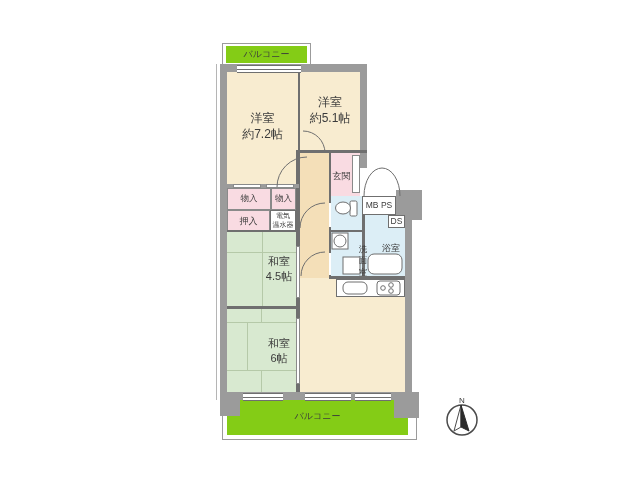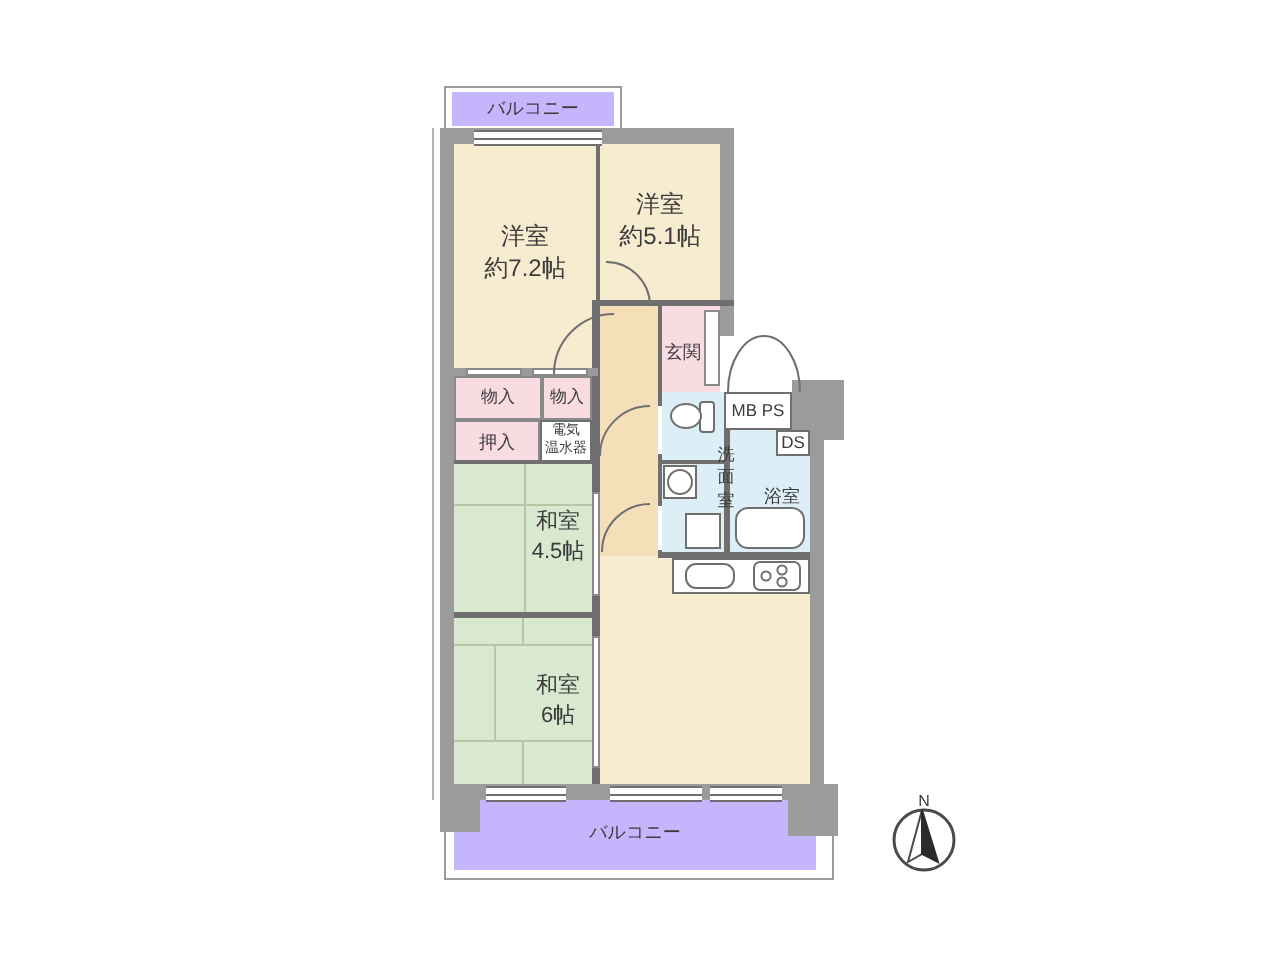--- a/index.html
+++ b/index.html
@@ -7,21 +7,21 @@
     position:relative;width:640px;height:480px;background:#ffffff;overflow:hidden;
     font-family:"Liberation Sans","DejaVu Sans",sans-serif;color:#3b3b3b;
   }
   .abs{position:absolute;box-sizing:border-box;}
   
   .cream{background:#f8ecd0;}
   .tan{background:#f4dfb8;}
   .green{background:#d8e9d0;}
   .pink{background:#f9dbe2;}
   .blue{background:#dceef6;}
-  .lav{background:#c4b5fd;}
+  .lav{background:#84cc16;}
   .whitebox{background:#ffffff;border:1px solid #6f6f6f;}
   
   .wall{background:#9b9b9b;}
   .thin{background:#6f6f6f;}
   .lite{background:#b5b5b5;}
   .fusuma{background:#ffffff;border:1px solid #8a8a8a;}
   
   .window{background:#ffffff;border-top:1px solid #6f6f6f;border-bottom:1px solid #6f6f6f;}
   .window::after{content:"";position:absolute;left:0;right:0;top:50%;height:1px;background:#6f6f6f;}
   .window{position:absolute;}
@@ -198,21 +198,21 @@
     <span>押入</span>
   </div>
   <div class="abs lbl fs11" style="left:227px;top:248px;width:69px;height:42px;z-index:50;">
     <span>和室</span>
     <span>4.5帖</span>
   </div>
   <div class="abs lbl fs11" style="left:227px;top:333px;width:69px;height:36px;z-index:50;">
     <span>和室</span>
     <span>6帖</span>
   </div>
-  <div class="abs lbl fs8" style="left:331px;top:233px;width:31px;height:12px;z-index:50;padding-left:32px;">
+  <div class="abs lbl fs8" style="left:331px;top:255px;width:31px;height:12px;z-index:50;padding-left:32px;">
     <span>洗面室</span>
   </div>
   <div class="abs lbl fs9" style="left:365px;top:242px;width:52px;height:12px;z-index:50;">
     <span>浴室</span>
   </div>
 
   <div class="abs lbl" style="left:452px;top:396px;width:20px;height:10px;font-size:8px;z-index:50;">
     <span>N</span>
   </div>
 

